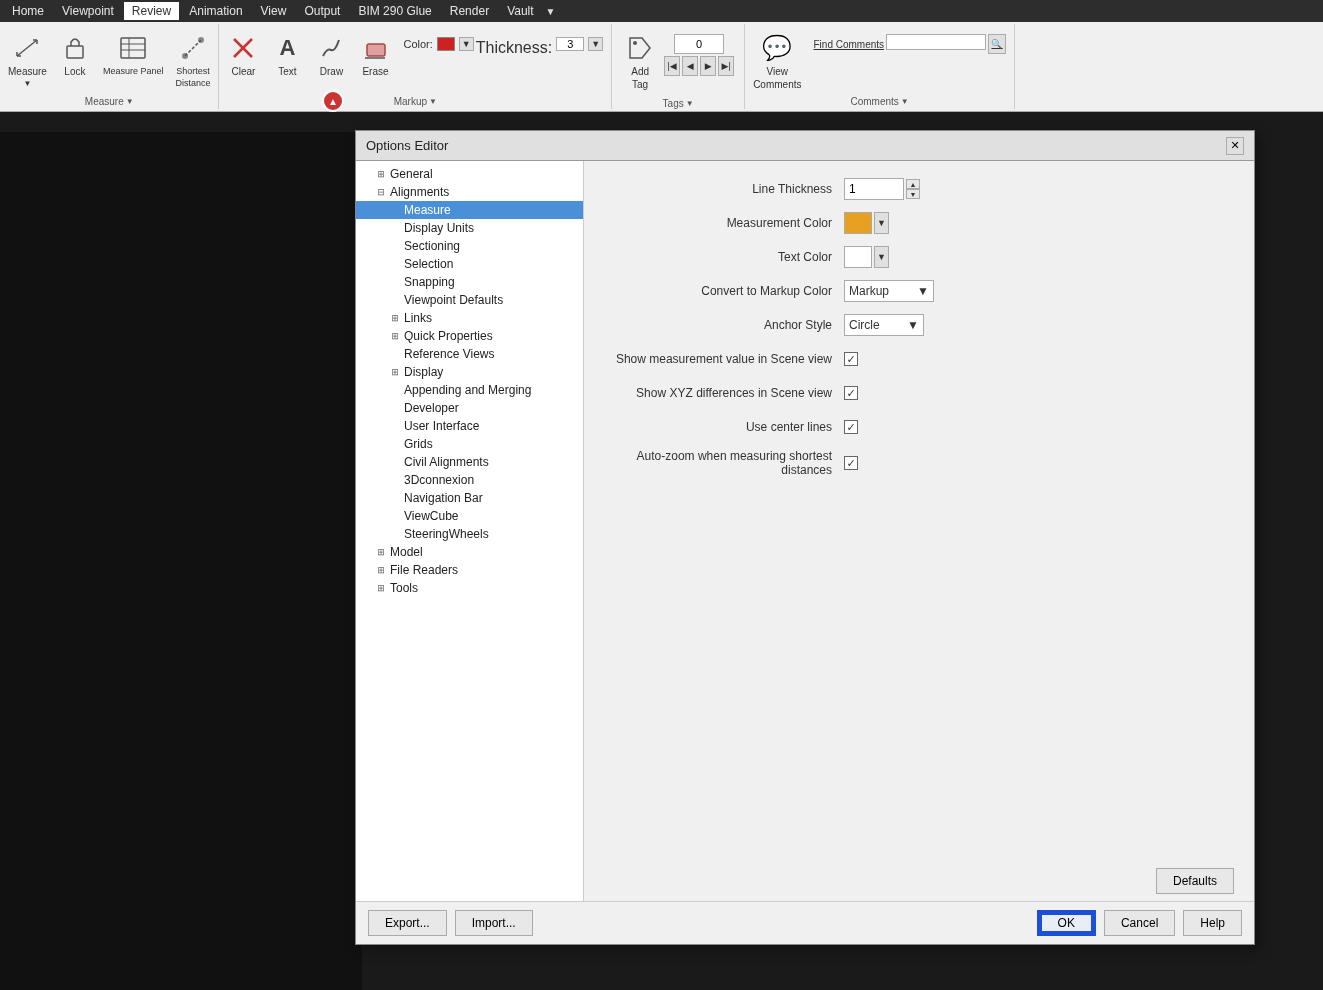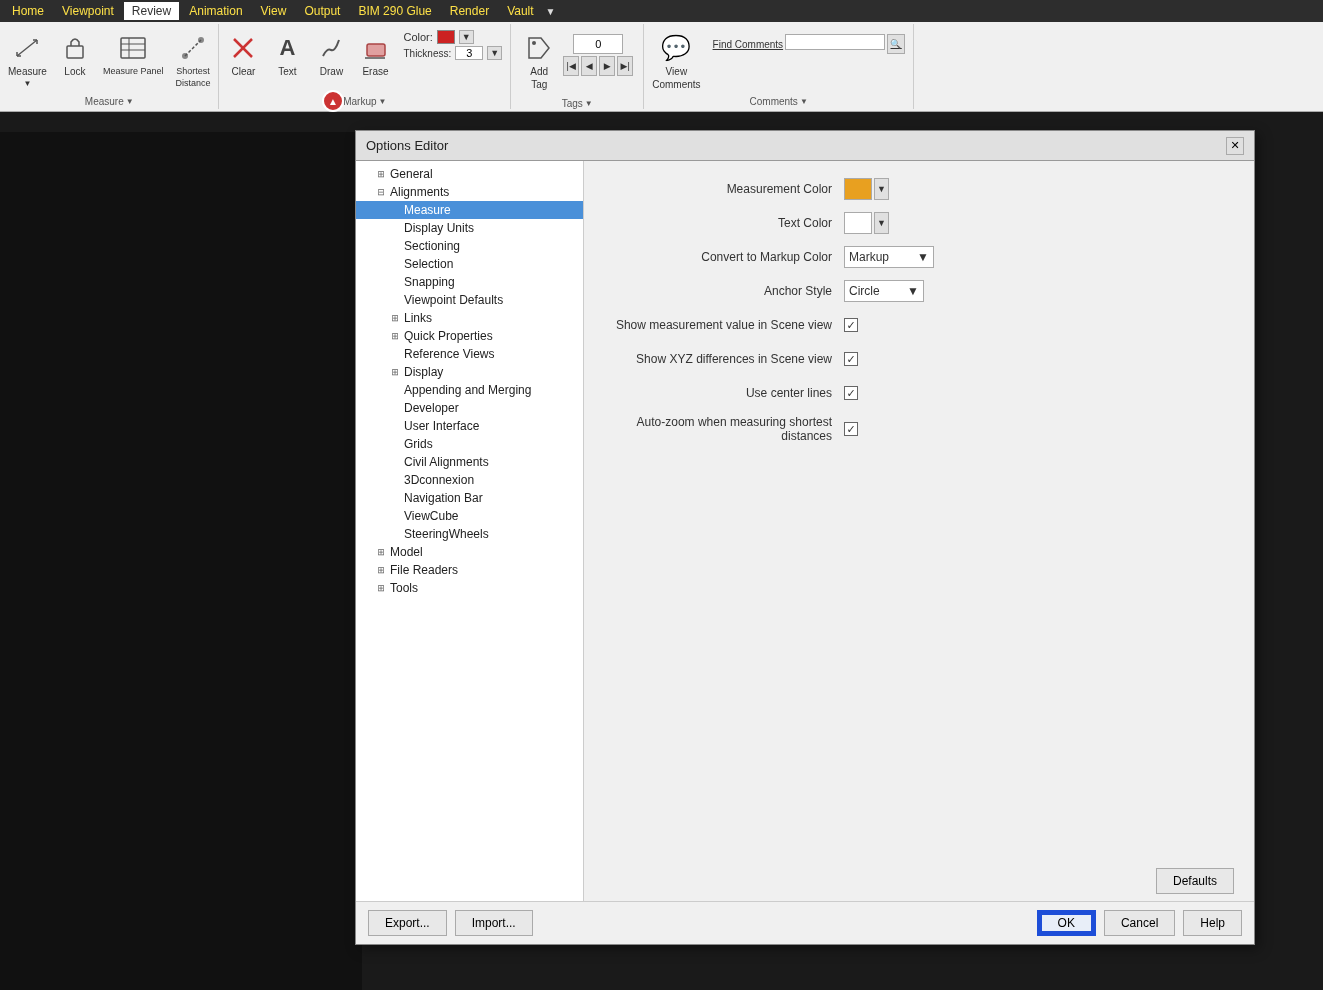--- a/index.html
+++ b/index.html
@@ -8,21 +8,21 @@
     
     .menu-bar {
       background: #2d2d2d;
       display: flex;
       align-items: center;
       height: 22px;
       padding: 0 4px;
       gap: 2px;
     }
     .menu-item {
-      color: #fde047;
+      color: #e5e5e5;
       padding: 2px 8px;
       font-size: 12px;
       cursor: pointer;
     }
     .menu-item.active { background: #fff; color: #333; }
     .menu-item-arrow {
       color: #ddd;
       font-size: 10px;
       padding: 2px 2px;
     }
@@ -86,21 +86,21 @@
 
     
     .measure-section { min-width: 200px; }
     .markup-section { min-width: 280px; }
     .tags-section { min-width: 120px; }
     .comments-section { min-width: 180px; }
 
     
     .markup-controls {
       display: flex;
-      flex-direction: column;
+      flex-direction: row;
       justify-content: center;
       gap: 2px;
       padding: 0 4px;
     }
     .control-row {
       display: flex;
       align-items: center;
       gap: 4px;
       font-size: 11px;
     }
@@ -486,21 +486,21 @@
         <div class="ribbon-tool-label">Erase</div>
       </div>
 
       <div class="markup-controls">
         <div class="control-row">
           <span style="font-size:11px;">Color:</span>
           <div class="color-swatch" style="background:#cc2222;"></div>
           <div class="dropdown-arrow">▼</div>
         </div>
         <div class="control-row">
-          <span style="font-size:10px;">Thickness:</span>
+          <span style="font-size:16px;margin-top:9px;">Thickness:</span>
           <input class="thickness-input" value="3" type="text" readonly="" style="">
           <div class="dropdown-arrow">▼</div>
         </div>
       </div>
     </div>
     <div class="ribbon-section-label">
       <span>Markup</span>
       <span style="font-size:8px;">▼</span>
     </div>
   </div>
@@ -673,20 +673,30 @@
       </div>
 
       <div class="tree-item tree-indent-1">
         <span class="tree-expander">⊞</span>
         <span>Tools</span>
       </div>
     </div>
 
     <div class="props-panel">
 
+      <div class="prop-row">
+        <div class="prop-label">Line Thickness</div>
+        <div class="prop-control">
+          <input class="prop-input" value="1" type="text" readonly="" style="">
+          <div class="prop-spinner">
+            <div class="prop-spinner-btn">▲</div>
+            <div class="prop-spinner-btn">▼</div>
+          </div>
+        </div>
+      </div>
 
       <div class="prop-row">
         <div class="prop-label">Measurement Color</div>
         <div class="prop-control color-picker-row">
           <div class="color-swatch-lg" style="background:#e8a020;"></div>
           <div class="dropdown-arrow" style="height:22px;">▼</div>
         </div>
       </div>
 
       <div class="prop-row">

